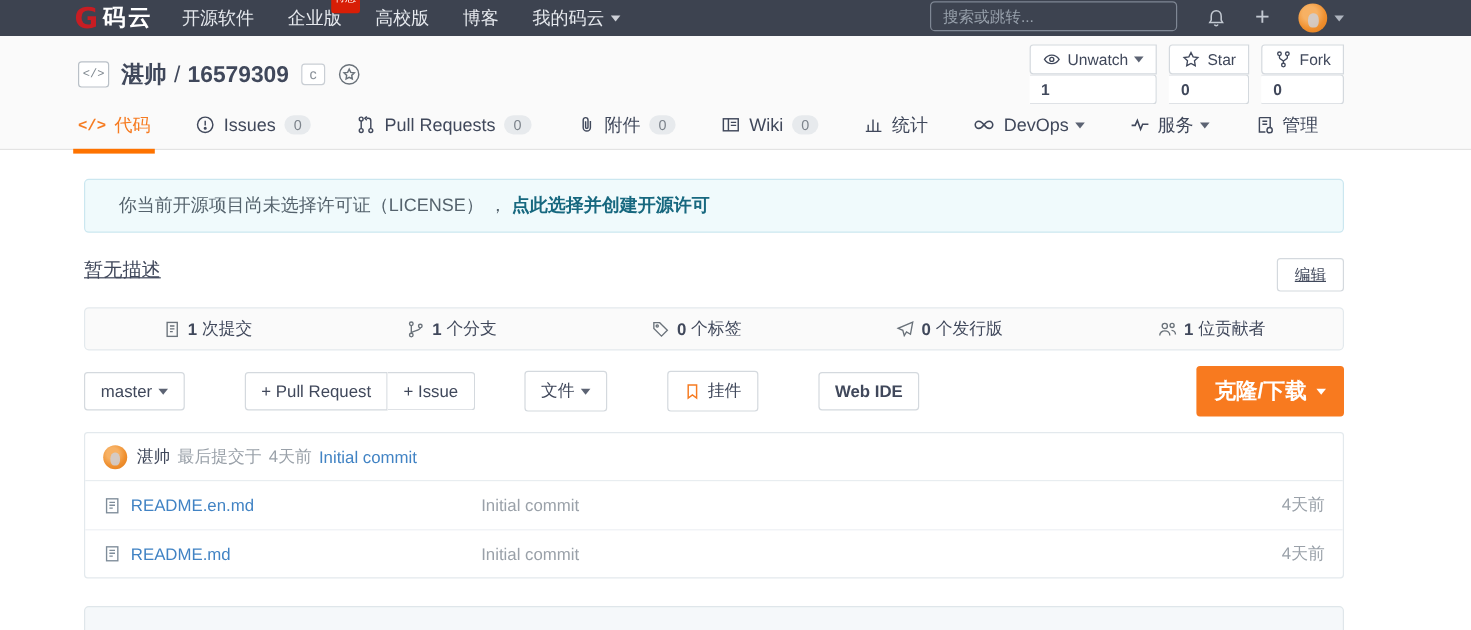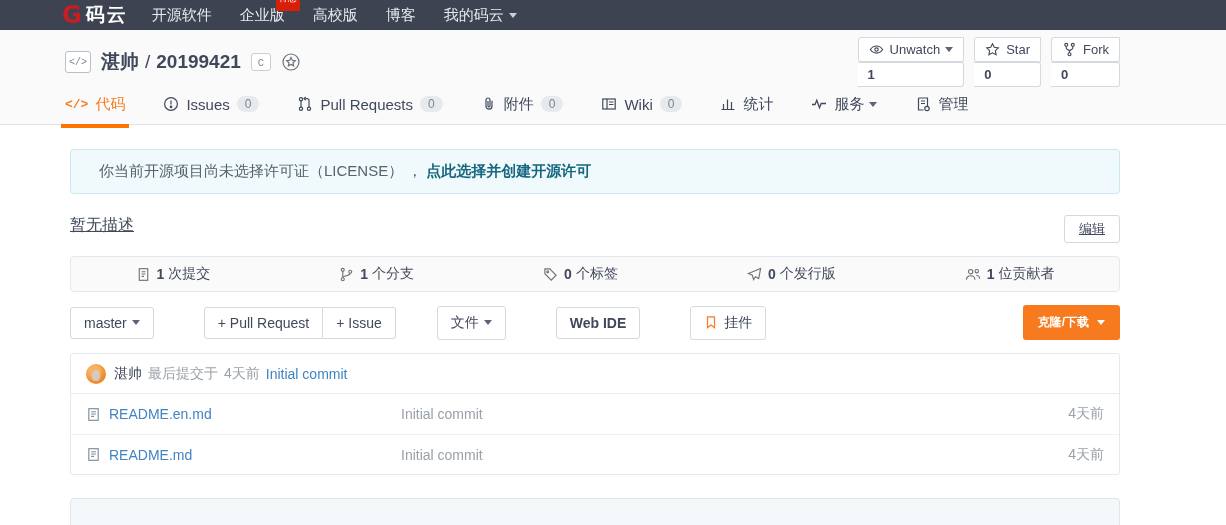--- a/index.html
+++ b/index.html
@@ -83,21 +83,21 @@
   .btn { border:1px solid #d4d9de; background:#fff; border-radius:3px; font-size:14px; color:#40485b;
     padding:7px 13px; cursor:pointer; display:flex; align-items:center; white-space:nowrap; }
   .btn + .btn, .btn-group { margin-left:9px; }
   .btn-group { display:flex; }
   .btn-group .btn { margin-left:0; border-radius:0; }
   .btn-group .btn:first-child { border-radius:3px 0 0 3px; }
   .btn-group .btn:last-child { border-radius:0 3px 3px 0; border-left:none; }
   .btn.bold { font-weight:700; }
   .btn svg { margin-right:6px; }
   .clone-btn { margin-left:auto; background:var(--clone,#f87a1f); border:none; color:#fff;
-    border-radius:3px; font-size:12px; font-weight:700; padding:9px 15px; cursor:pointer;
+    border-radius:3px; font-size:18px; font-weight:700; padding:9px 15px; cursor:pointer;
     display:flex; align-items:center; }
   .clone-btn .caret { margin-left:8px; opacity:1; }
 
   .file-panel { margin-top:13px; border:1px solid #e3e9ed; border-radius:3px; }
   .commit-row { height:40px; display:flex; align-items:center; padding:0 15px; font-size:14px;
     border-bottom:1px solid #e8edf0; }
   .commit-avatar { width:20px; height:20px; border-radius:50%; margin-right:8px;
     background:radial-gradient(circle at 40% 35%, #f7b164 0 28%, #ef8f2e 60%, #e07b1a 100%); position:relative; }
   .commit-avatar::after{ content:""; position:absolute; left:6px; top:6px; width:8px; height:11px;
     background:#cfcfd4; border-radius:45% 45% 40% 40%; opacity:.85; }
@@ -127,26 +127,40 @@
     <span class="nav-item">
       <span>企业版</span>
       <span class="nav-badge">特惠</span>
     </span>
     <span class="nav-item">高校版</span>
     <span class="nav-item">博客</span>
     <span class="nav-item">
       <span>我的码云</span><span class="caret"></span>
     </span>
   </div>
+  <div class="nav-right">
+    <input class="search-box" placeholder="搜索或跳转..." style="">
+    <span class="nav-icon">
+      <svg width="17" height="17" viewBox="0 0 16 16" fill="none" stroke="#c3c9d2" stroke-width="1.2">
+        <path d="M8 1.8c-2.4 0-3.9 1.9-3.9 4.3v3.1L3 11h10l-1.1-1.8V6.1c0-2.4-1.5-4.3-3.9-4.3z"></path>
+        <path d="M6.6 12.6a1.5 1.5 0 0 0 2.8 0"></path>
+      </svg>
+    </span>
+    <span class="nav-icon plus-glyph">+</span>
+    <span class="nav-icon">
+      <span class="avatar"></span>
+      <span class="caret" style="margin-left:6px;"></span>
+    </span>
+  </div>
 </div>
 
 <div class="repo-header">
   <div class="title-row">
     <span class="code-box">&lt;/&gt;</span>
-    <span class="repo-title"><span>湛帅</span><span class="sep">/</span><span>20199421</span></span>
+    <span class="repo-title"><span>湛帅</span><span class="sep">/</span><span>16579309</span></span>
     <span class="lang-badge">c</span>
     <span class="medal">
       <svg width="20" height="20" viewBox="0 0 20 20" fill="none" stroke="#6a727a" stroke-width="1.2">
         <circle cx="10" cy="10" r="8"></circle>
         <path d="M10 5.6l1.3 2.7 3 .4-2.2 2.1.5 3-2.6-1.4-2.6 1.4.5-3-2.2-2.1 3-.4z"></path>
       </svg>
     </span>
     <div class="title-actions">
       <div class="seg-group">
         <span class="seg">
@@ -222,20 +236,27 @@
       <span>Wiki</span>
         <span class="pill">0</span>
     </span>
     <span class="tab">
       <svg width="16" height="16" viewBox="0 0 16 16" fill="none" stroke="currentColor" stroke-width="1.2">
         <path d="M1.5 13.5h13M3.5 13.5V8M7.5 13.5V3.5M11.5 13.5V6"></path>
       </svg>
       <span>统计</span>
     </span>
     <span class="tab">
+      <svg width="18" height="16" viewBox="0 0 18 16" fill="none" stroke="currentColor" stroke-width="1.3">
+        <path d="M9 8c-1.5-2-2.6-3-4.3-3a3 3 0 0 0 0 6C6.4 11 7.5 10 9 8zm0 0c1.5 2 2.6 3 4.3 3a3 3 0 0 0 0-6C11.6 5 10.5 6 9 8z"></path>
+      </svg>
+      <span>DevOps</span>
+        <span class="caret"></span>
+    </span>
+    <span class="tab">
       <svg width="16" height="16" viewBox="0 0 16 16" fill="none" stroke="currentColor" stroke-width="1.3">
         <path d="M1 8.5h3l1.8-4.2 2.7 7.4 1.7-4.2H15"></path>
       </svg>
       <span>服务</span>
         <span class="caret"></span>
     </span>
     <span class="tab">
       <svg width="16" height="16" viewBox="0 0 16 16" fill="none" stroke="currentColor" stroke-width="1.2">
         <path d="M3.5 2h9v8.5M3.5 2v12h5"></path>
           <path d="M6 5h4M6 7.5h4"></path>
@@ -310,27 +331,27 @@
         <span class="caret"></span>
     </button>
     <div class="btn-group">
       <button class="btn">+ Pull Request</button>
       <button class="btn">+ Issue</button>
     </div>
     <button class="btn">
       <span>文件</span>
         <span class="caret"></span>
     </button>
-    <button class="btn bold">Web IDE</button>
     <button class="btn">
       <svg width="14" height="15" viewBox="0 0 16 16" fill="none" stroke="#f67b21" stroke-width="1.4">
         <path d="M4 1.5h8V14l-4-3-4 3V1.5z"></path>
       </svg>
       <span>挂件</span>
     </button>
+    <button class="btn bold">Web IDE</button>
     <button class="clone-btn">
       <span>克隆/下载</span>
         <span class="caret"></span>
     </button>
   </div>
 
   <div class="file-panel">
     <div class="commit-row">
       <span class="commit-avatar"></span>
       <span class="commit-author">湛帅</span>

